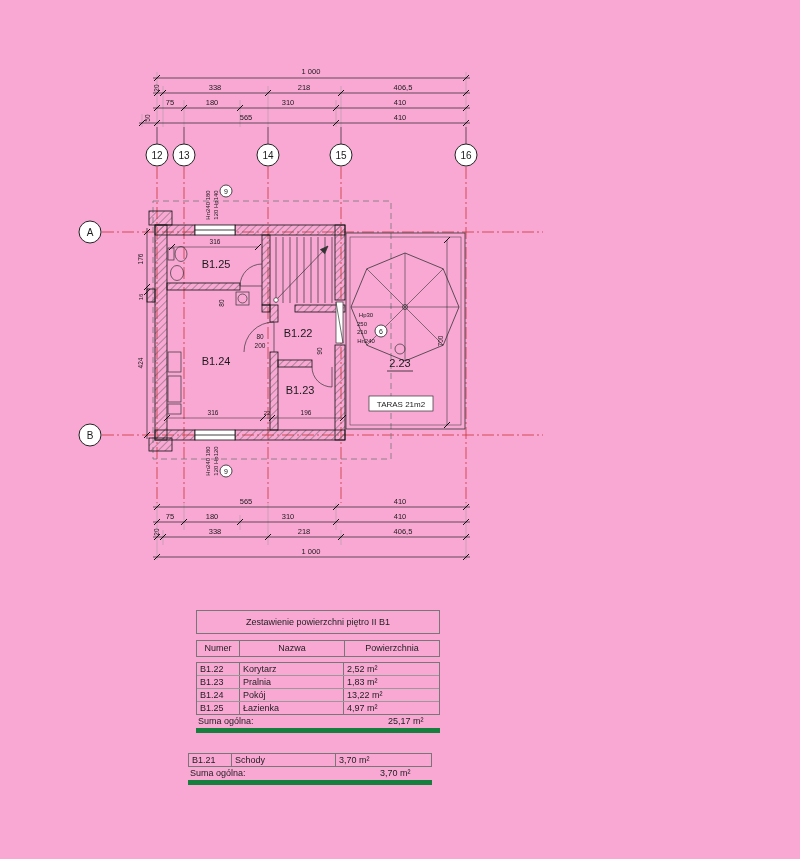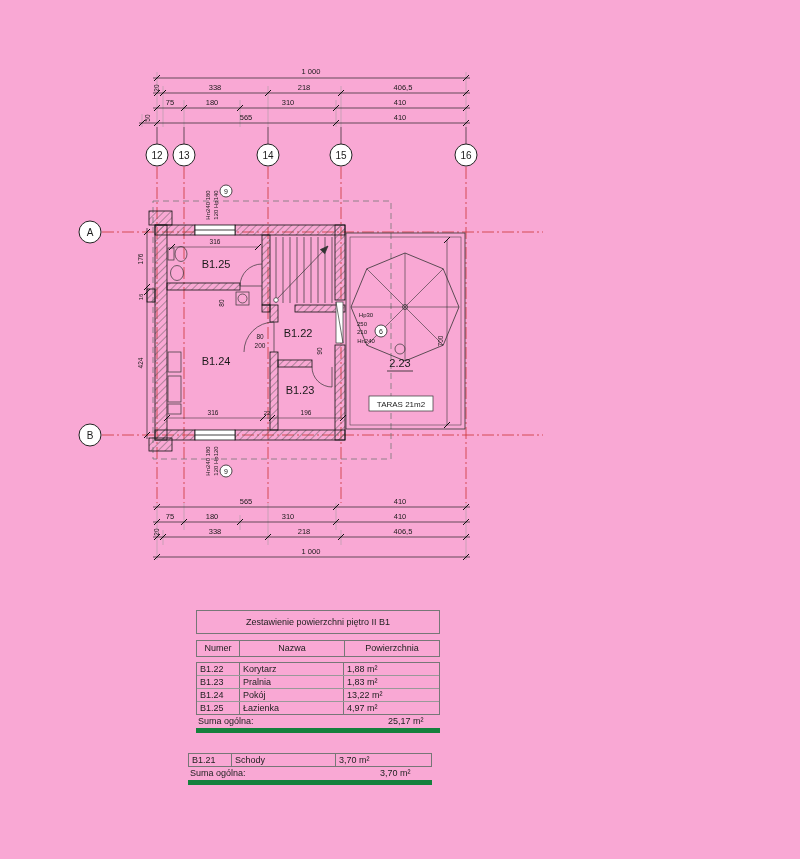--- a/index.html
+++ b/index.html
@@ -343,21 +343,21 @@
   <div class="tbl-title">Zestawienie powierzchni piętro II B1</div>
   <div class="tbl-head">
     <div class="c c1">Numer</div>
     <div class="c c2">Nazwa</div>
     <div class="c c3">Powierzchnia</div>
   </div>
   <div class="tbl-body">
     <div class="trow">
       <div class="c1">B1.22</div>
       <div class="c2">Korytarz</div>
-      <div class="c3">1,88 m²</div>
+      <div class="c3">2,52 m²</div>
     </div>
     <div class="trow">
       <div class="c1">B1.23</div>
       <div class="c2">Pralnia</div>
       <div class="c3">1,83 m²</div>
     </div>
     <div class="trow">
       <div class="c1">B1.24</div>
       <div class="c2">Pokój</div>
       <div class="c3">13,22 m²</div>

